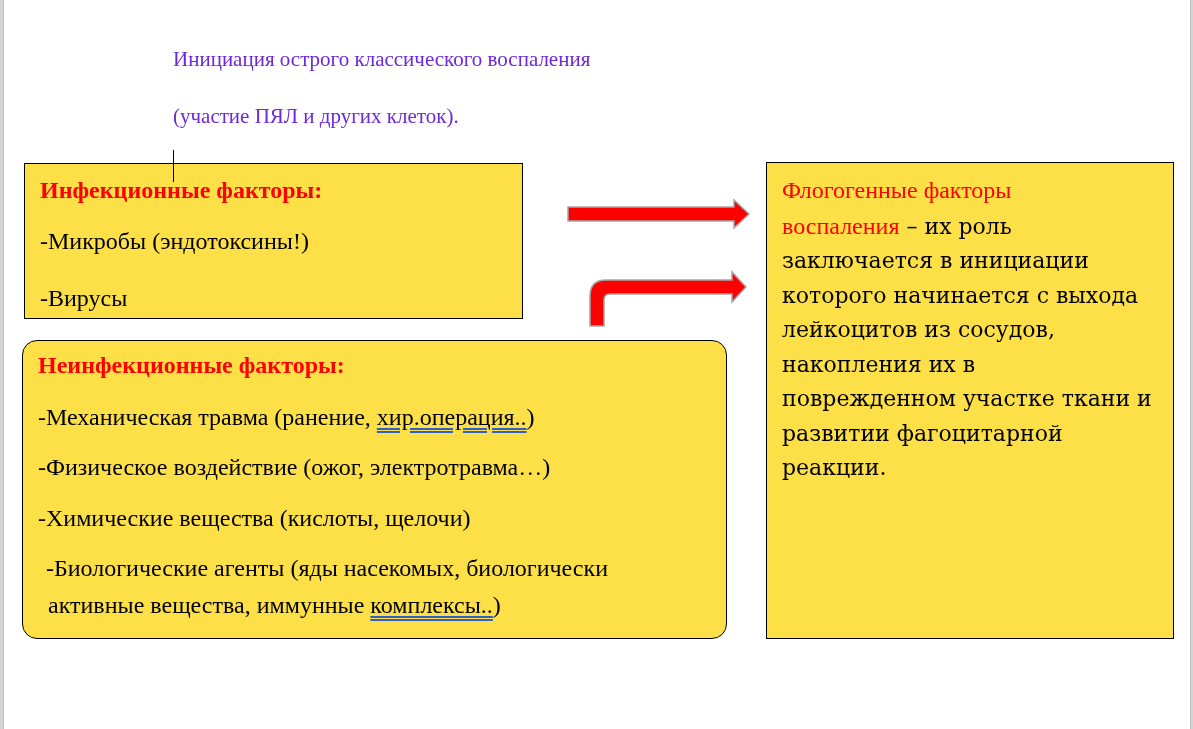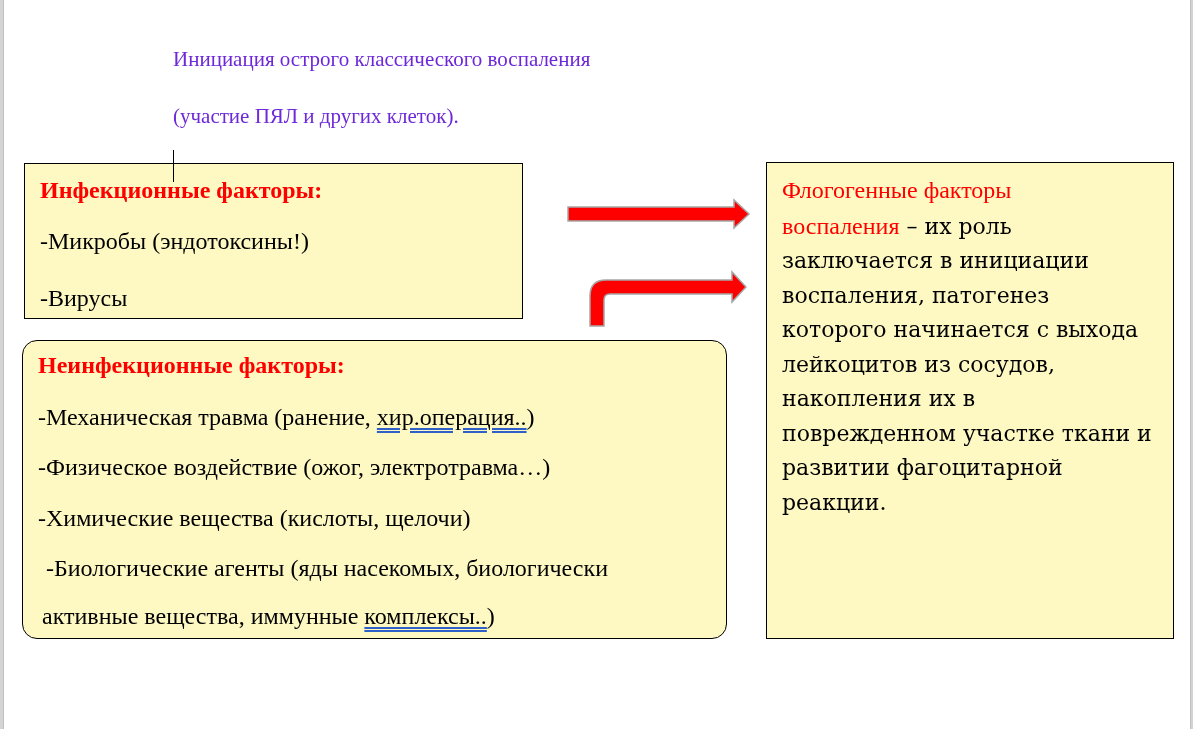--- a/index.html
+++ b/index.html
@@ -12,38 +12,38 @@
 
     .title-line {
       position: absolute; left: 173px; color: #6d28d9; font-weight: normal;
       font-size: 21px; line-height: 32px; white-space: nowrap; letter-spacing: 0px;
     }
     .title-line.l1 { top: 43px; }
     .title-line.l2 { top: 100px; }
 
     .caret { position: absolute; left: 173px; top: 150px; width: 1px; height: 32px; background: #000; }
 
-    .box { position: absolute; border: 1px solid #000; background: #fef9c3; box-sizing: border-box; }
+    .box { position: absolute; border: 1px solid #000; background: #fde047; box-sizing: border-box; }
     .box-inf { left: 24px; top: 163px; width: 499px; height: 156px; }
     .box-noninf { left: 22px; top: 340px; width: 705px; height: 299px; border-radius: 15px; }
     .box-phlog { left: 766px; top: 162px; width: 408px; height: 477px; }
 
     .hdr { position: absolute; color: #ff0000; font-weight: bold; font-size: 24px; line-height: 28px; white-space: nowrap; }
     .line { position: absolute; font-size: 24px; line-height: 28px; white-space: nowrap; }
 
     .box-inf .hdr { left: 15px; top: 12px; }
     .box-inf .l1 { left: 15px; top: 63px; }
     .box-inf .l2 { left: 15px; top: 120px; }
 
     .box-noninf .hdr { left: 15px; top: 10px; }
     .box-noninf .l1 { left: 15px; top: 62px; }
     .box-noninf .l2 { left: 15px; top: 112px; }
     .box-noninf .l3 { left: 15px; top: 163px; }
     .box-noninf .l4 { left: 11px; top: 213px; margin-left: 12px; }
-    .box-noninf .l5 { left: 19px; top: 250px; margin-top: 11px; }
+    .box-noninf .l5 { left: 25px; top: 250px; }
 
     .gram { text-decoration: underline double #2f5fc8; text-underline-offset: 3px; }
 
     .phlog-text {
       position: absolute; left: 15px; top: 10px; width: 385px;
       font-family: "DejaVu Serif", serif; font-size: 22px; line-height: 34.5px;
     }
     .phlog-text .red { color: #ff0000; font-weight: normal; font-family: "Liberation Serif", serif; font-size: 24px; }
     .phlog-text .pl { display: block; white-space: nowrap; }
 
@@ -73,21 +73,20 @@
   <div class="line l3">-Химические вещества (кислоты, щелочи)</div>
   <div class="line l4">-Биологические агенты (яды насекомых, биологически</div>
   <div class="line l5"><span>активные вещества, иммунные </span><span class="gram">комплексы..</span><span>)</span></div>
 </div>
 
 <div class="box box-phlog">
   <div class="phlog-text">
     <span class="pl"><span class="red">Флогогенные факторы</span></span>
     <span class="pl"><span class="red">воспаления</span><span> – их роль</span></span>
     <span class="pl">заключается в инициации</span>
-    <span class="pl">воспаления, патогенез</span>
     <span class="pl">которого начинается с выхода</span>
     <span class="pl">лейкоцитов из сосудов,</span>
     <span class="pl">накопления их в</span>
     <span class="pl">поврежденном участке ткани и</span>
     <span class="pl">развитии фагоцитарной</span>
     <span class="pl">реакции.</span>
   </div>
 </div>
 
 <svg class="arrow" style="left:0;top:0;" width="1193" height="729" viewBox="0 0 1193 729">

